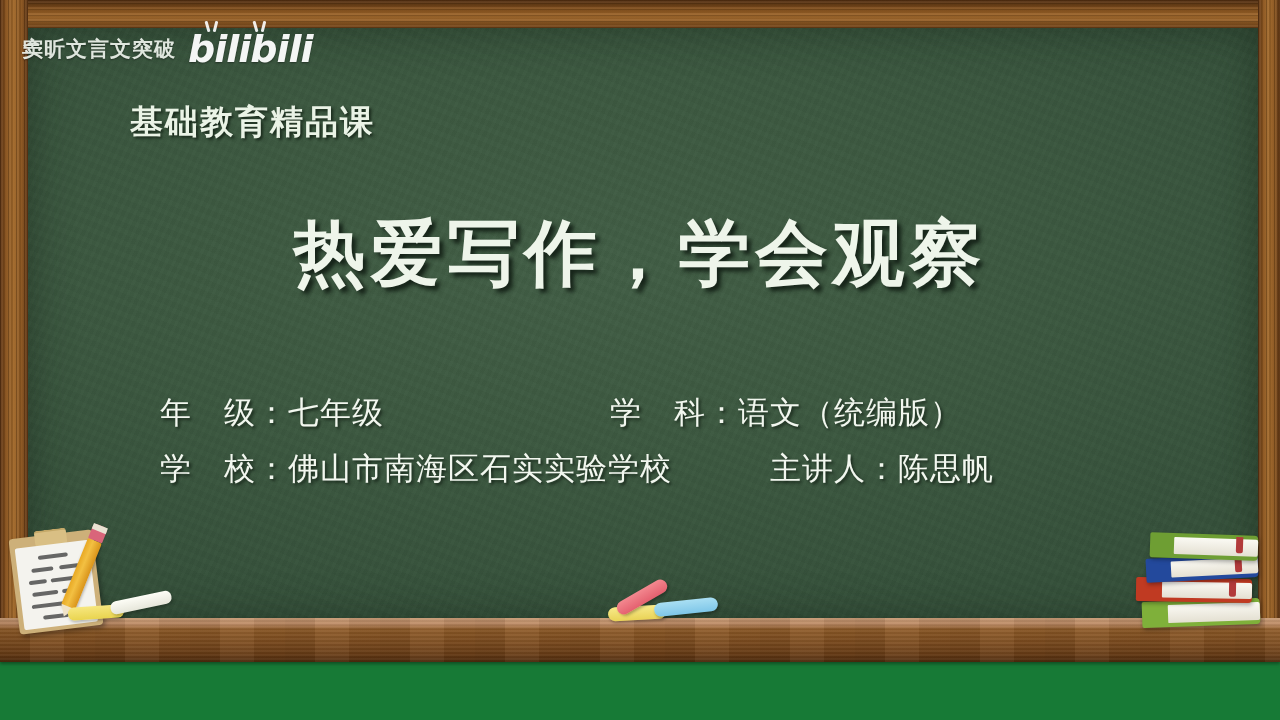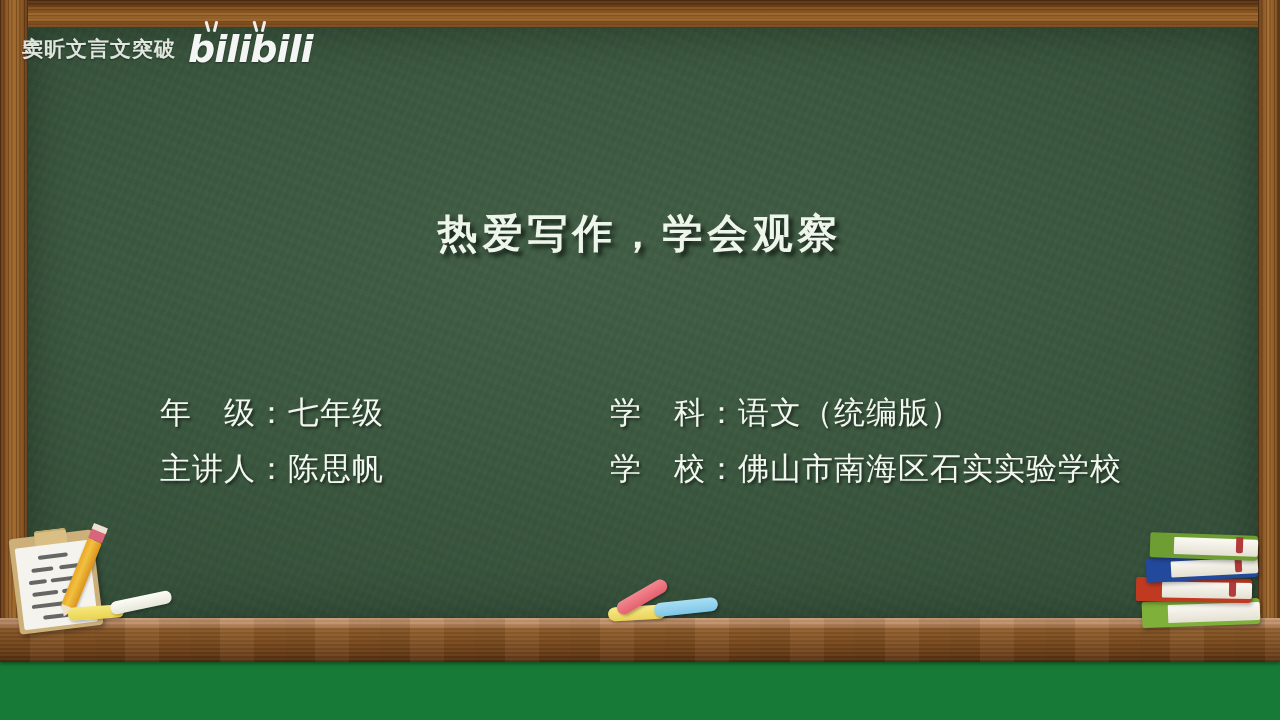--- a/index.html
+++ b/index.html
@@ -146,21 +146,21 @@
     z-index: 5;
   }
 
   
   .main-title {
     position: absolute;
     left: 0; right: 0;
     top: 206px;
     text-align: center;
     font-family: "DejaVu Sans", "Liberation Sans", sans-serif;
-    font-size: 40px;
+    font-size: 72px;
     font-weight: bold;
     letter-spacing: 5px;
     color: #eef5ea;
     text-shadow: 4px 4px 4px rgba(10,20,12,.8);
     z-index: 5;
   }
 
   
   .info {
     position: absolute;
@@ -370,38 +370,39 @@
     <span class="watermark-text">窦昕文言文突破</span>
     <span class="bili-logo">
       <span class="bili-antenna" style="left:18px; top:-9px; transform:rotate(-16deg);"></span>
       <span class="bili-antenna" style="left:26px; top:-9px; transform:rotate(14deg);"></span>
       <span class="bili-antenna" style="left:66px; top:-9px; transform:rotate(-16deg);"></span>
       <span class="bili-antenna" style="left:74px; top:-9px; transform:rotate(14deg);"></span>
       <span>bilibili</span>
     </span>
   </div>
 
+  <div class="headline">基础教育精品课</div>
 
   <div class="main-title">热爱写作，学会观察</div>
 
   <div class="info">
     <div class="info-row">
       <div class="info-cell left">
         <span class="info-label">年　级：</span><span>七年级</span>
       </div>
       <div class="info-cell right">
         <span class="info-label">学　科：</span><span>语文（统编版）</span>
       </div>
     </div>
     <div class="info-row">
+      <div class="info-cell right">
+        <span class="info-label">学　校：</span><span>佛山市南海区石实实验学校</span>
+      </div>
       <div class="info-cell left">
         <span class="info-label">主讲人：</span><span>陈思帆</span>
-      </div>
-      <div class="info-cell right">
-        <span class="info-label">学　校：</span><span>佛山市南海区石实实验学校</span>
       </div>
     </div>
   </div>
 
   <div class="deco-left">
     <div class="clipboard">
       <div class="clipboard-clip"></div>
       <div class="clipboard-paper">
         <span class="clip-line" style="left:22px; top:10px; width:30px;"></span>
         <span class="clip-line" style="left:14px; top:22px; width:22px;"></span>

